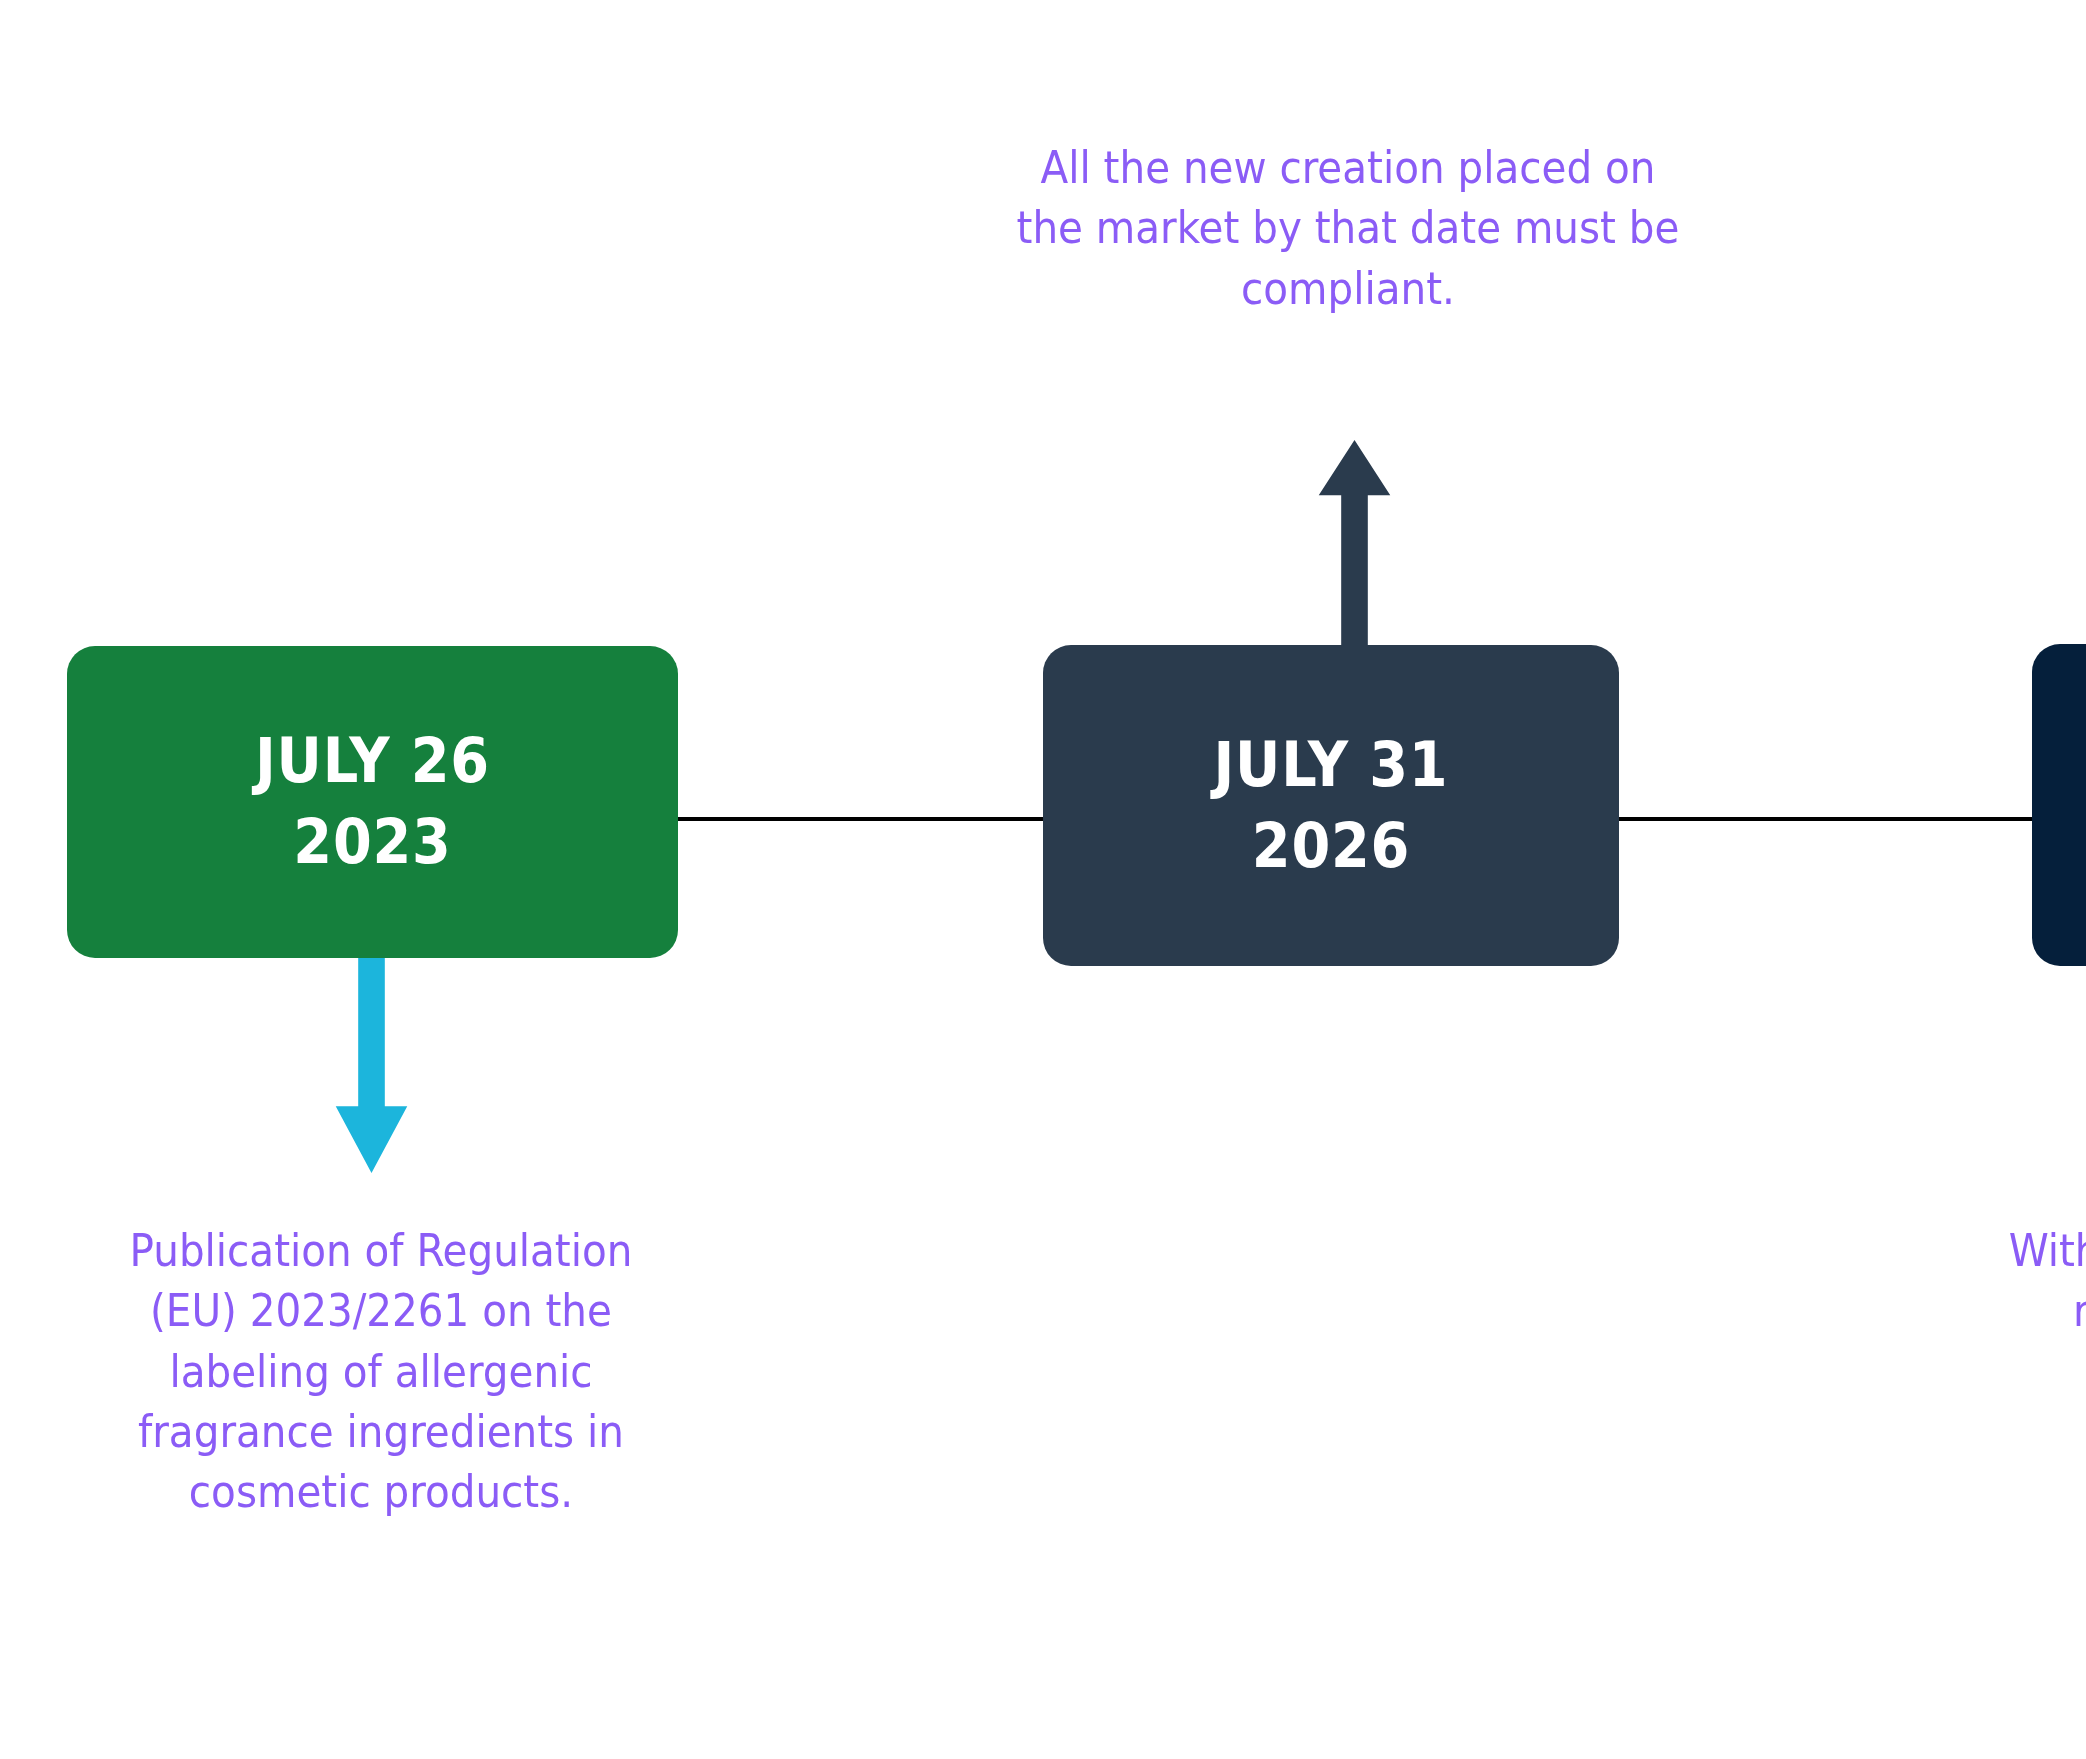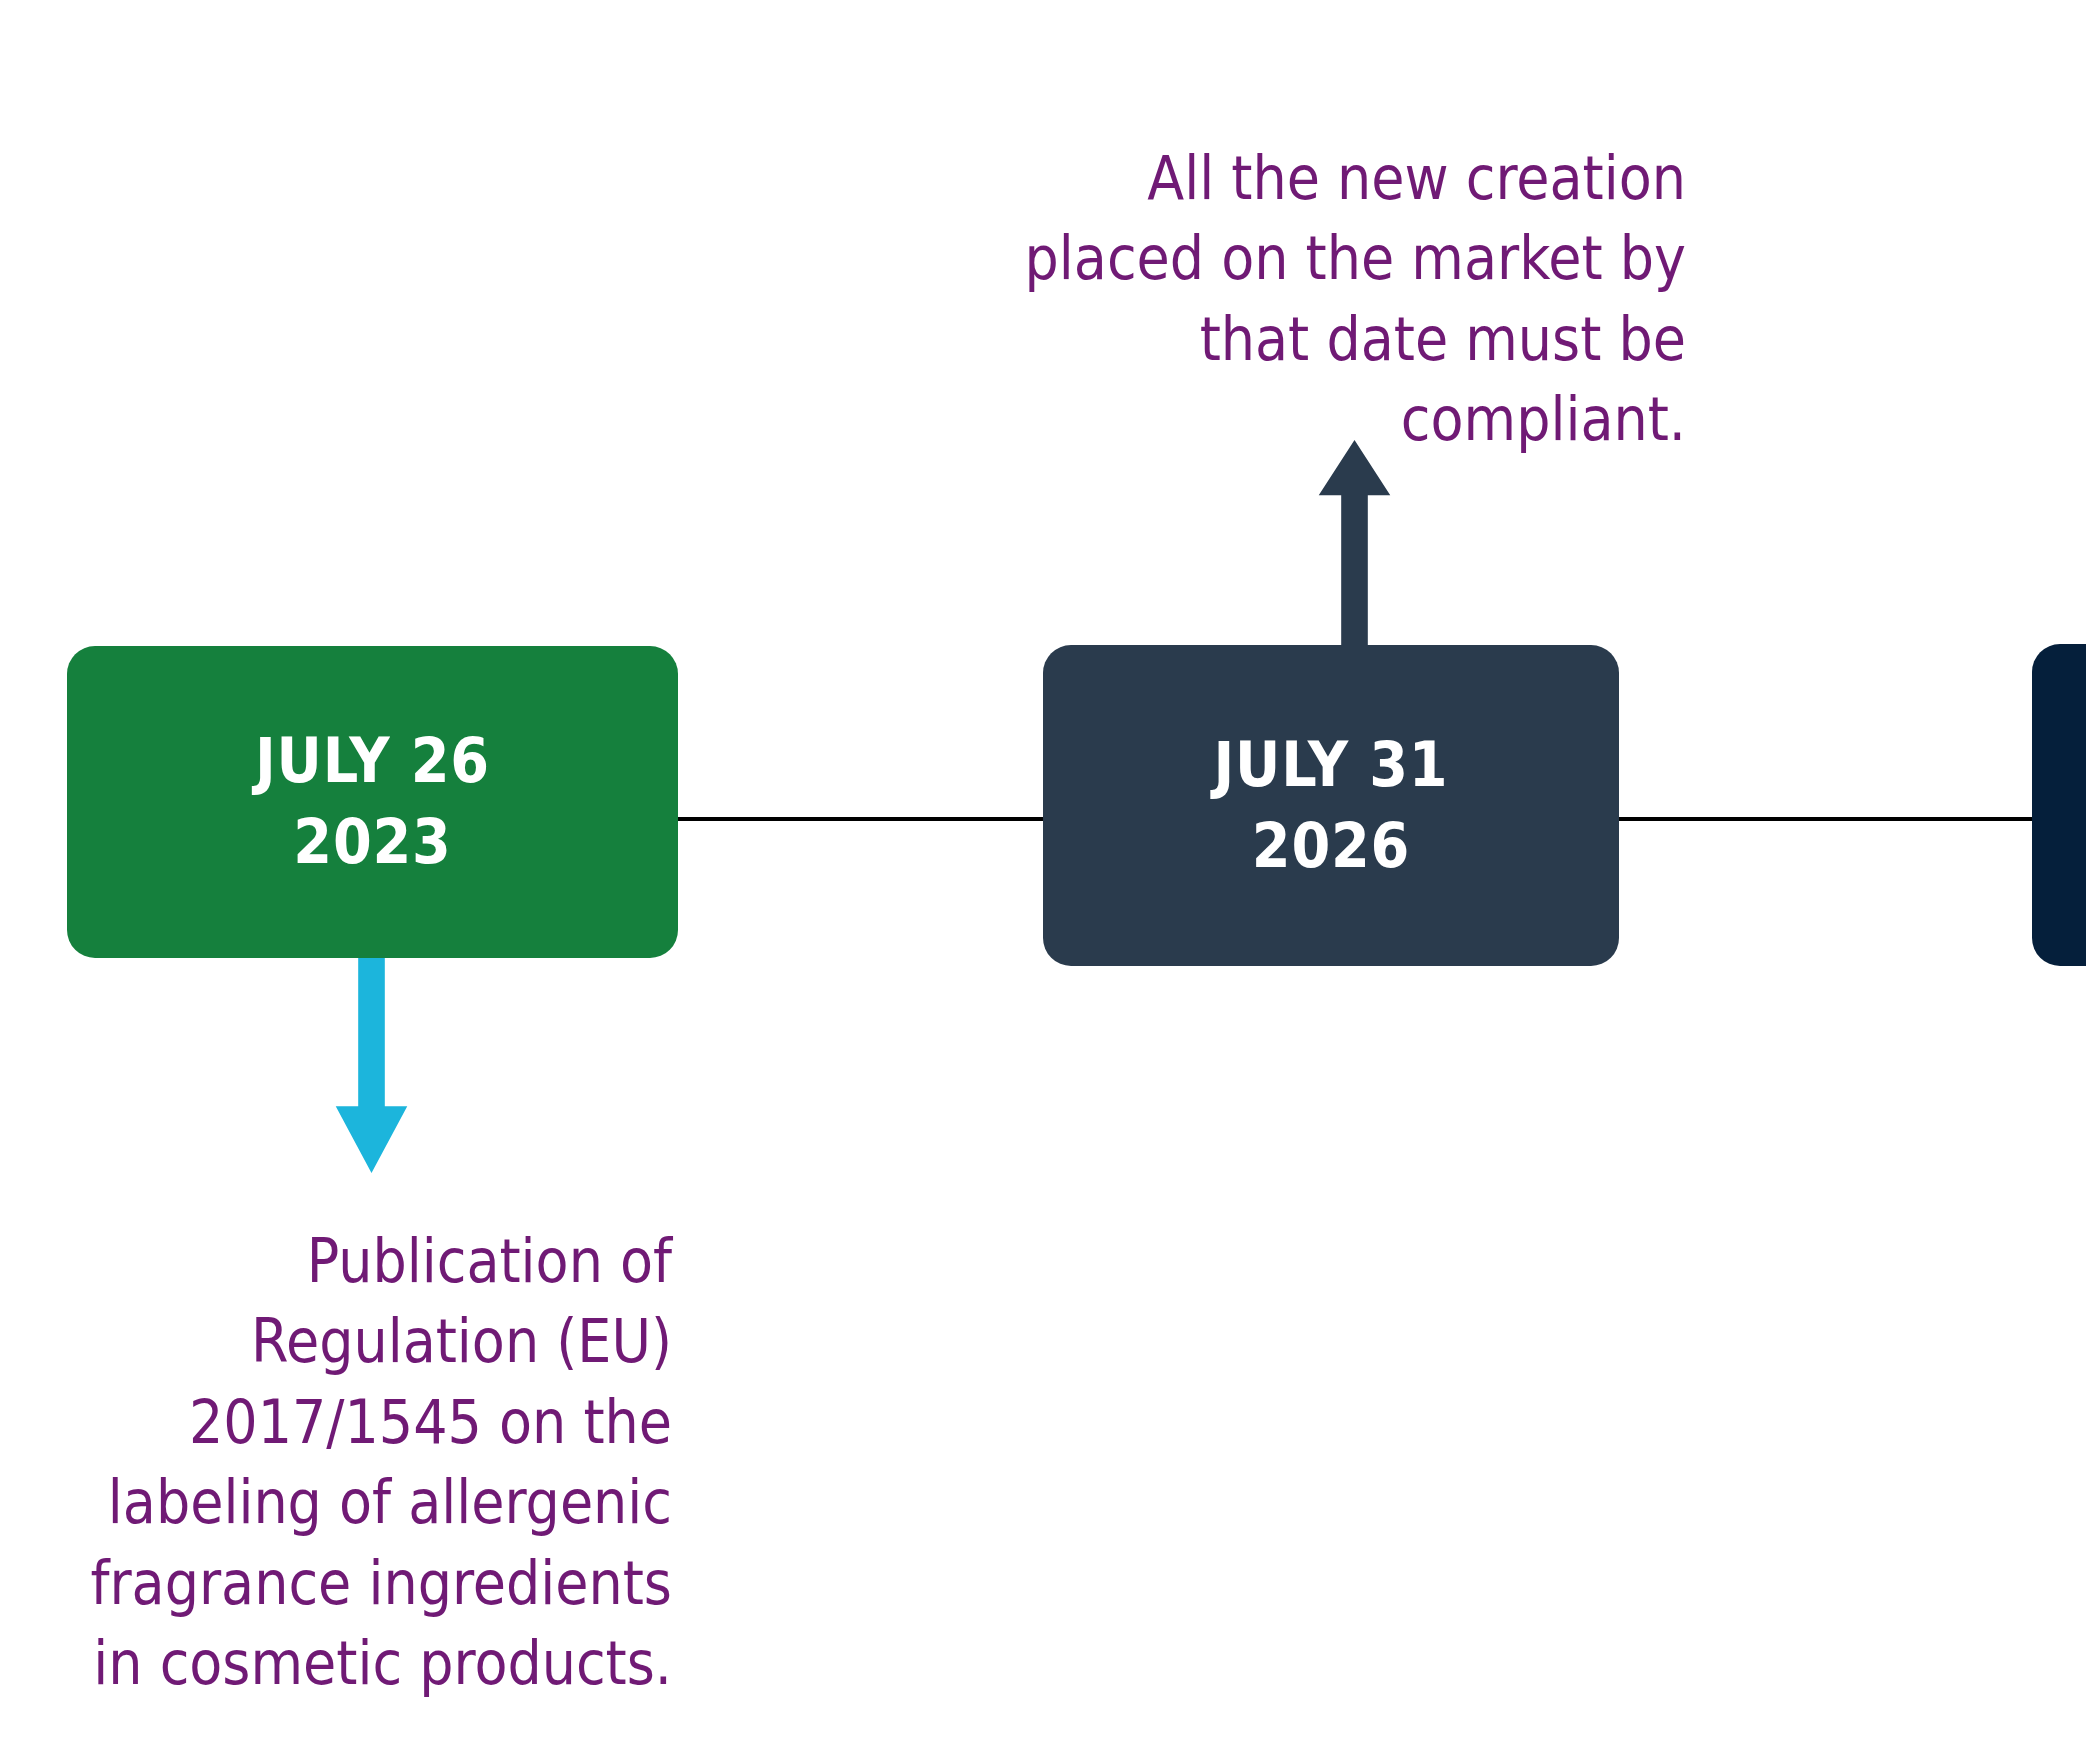--- a/index.html
+++ b/index.html
@@ -75,23 +75,23 @@
     position: absolute;
     z-index: 2;
   }
   #arrow-down-1 { left: 332px;  top: 931px; width: 79px; height: 242px; }
   #arrow-up-2   { left: 1315px; top: 440px; width: 79px; height: 213px; }
   .arrow svg { display: block; width: 100%; height: 100%; }
 
   
   .caption {
     position: absolute;
-    color: #701a75;
-    text-align: right;
-    font-size: 60px;
+    color: #8b5cf6;
+    text-align: center;
+    font-size: 45px;
     line-height: 1.34;
     font-weight: 400;
     font-stretch: condensed;
     z-index: 1;
   }
   #caption-top-2    { left: 1010px; top: 138px;  width: 676px; }
   #caption-bottom-1 { left: 90px;  top: 1221px; width: 582px; }
   #caption-bottom-3 { left: 2003px; top: 1221px; width: 634px; }
 </style>
 </head>
@@ -124,18 +124,18 @@
     
     
   </div>
 
   <div class="arrow" id="arrow-down-1">
     <svg viewBox="0 0 190 580" preserveAspectRatio="none" aria-hidden="true">
       <polygon points="63,0 127,0 127,420 181,420 95,580 9,420 63,420" fill="#1CB5DC"></polygon>
     </svg>
   </div>
 
-  <div class="caption" id="caption-bottom-1">Publication of Regulation (EU) 2017/1545 on the labeling of allergenic fragrance ingredients in cosmetic products.</div>
+  <div class="caption" id="caption-bottom-1">Publication of Regulation (EU) 2023/2261 on the labeling of allergenic fragrance ingredients in cosmetic products.</div>
 
   <div class="caption" id="caption-bottom-3">Withdrawal from the market of non-compliant products.</div>
 
 </div>
 
 
 </body></html>

